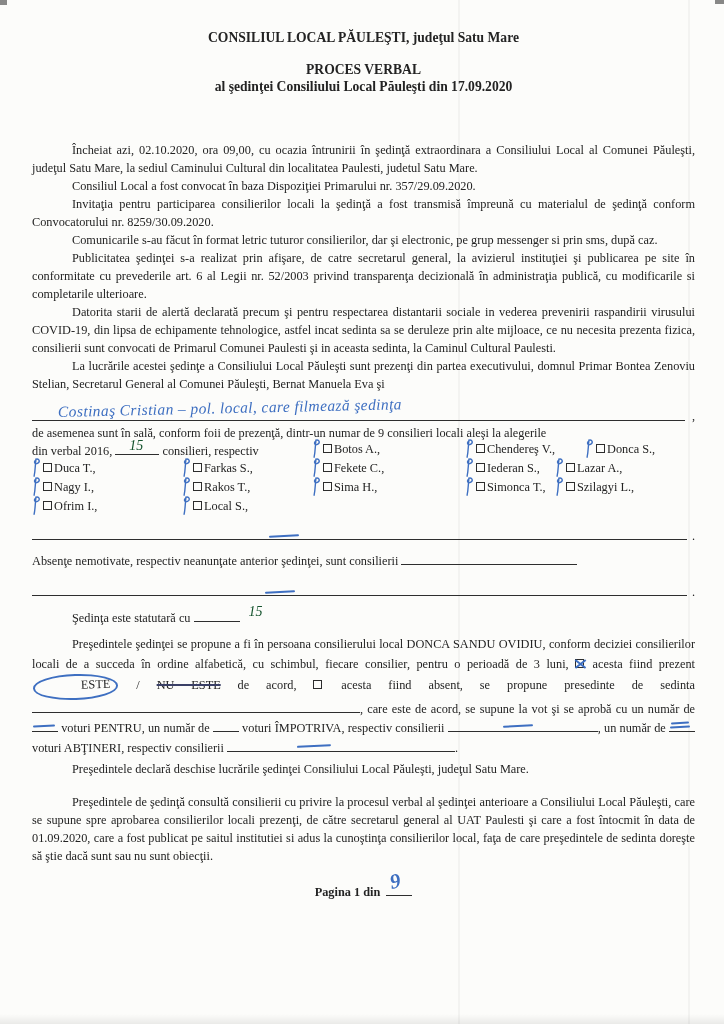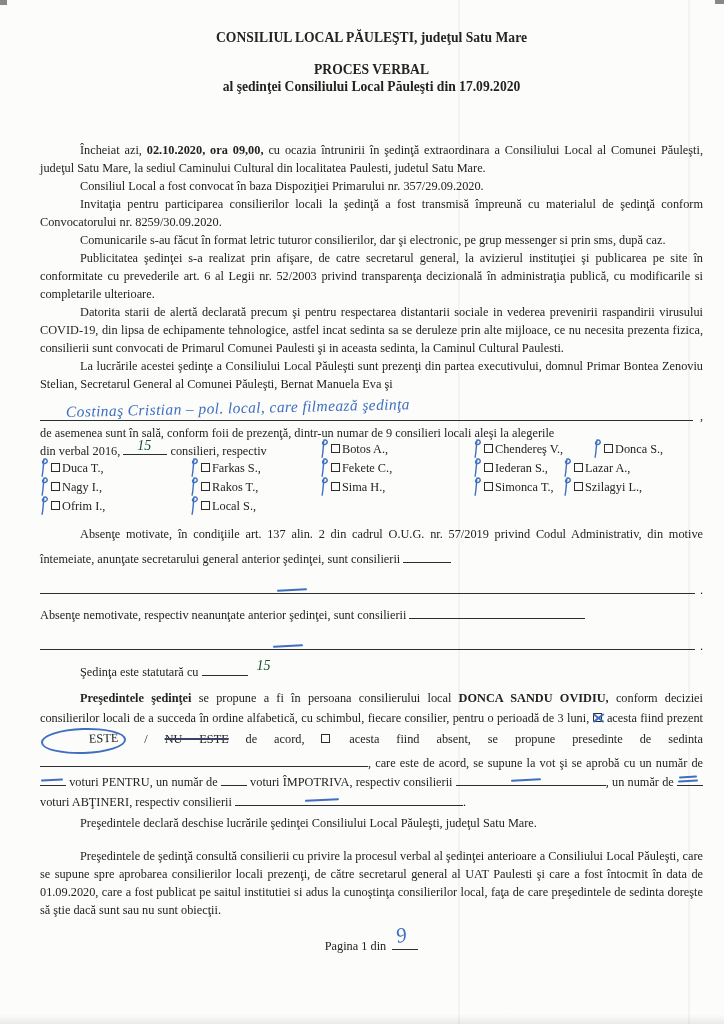--- a/index.html
+++ b/index.html
@@ -3,28 +3,28 @@
 <meta charset="utf-8">
 <style>
   html,body{margin:0;padding:0;}
   body{width:724px;height:1024px;background:#e9e9e7;font-family:"Liberation Serif","DejaVu Serif",serif;}
   .page{position:relative;width:724px;height:1024px;background:#fcfcfa;overflow:hidden;color:#232323;}
   .crease{position:absolute;top:0;bottom:0;width:2px;background:rgba(110,110,110,0.06);}
   .speck{position:absolute;width:7px;height:5px;background:rgba(40,40,40,0.55);}
   .speck.tl{left:0;top:0;}
   .speck.tr{right:0;top:0;width:9px;height:4px;}
   .bottomshade{position:absolute;left:0;right:0;bottom:0;height:10px;background:linear-gradient(rgba(0,0,0,0),rgba(0,0,0,0.07));}
-  .content{position:absolute;left:40px;top:0;width:663px;}
+  .content{position:absolute;left:32px;top:0;width:663px;}
   .hdr{text-align:center;font-weight:bold;font-size:13.6px;}
   .hdr1{margin-top:30px;}
   .hdr2{margin-top:16px;}
   .hdr3{margin-top:1px;}
   .para{font-size:12.3px;line-height:18px;text-align:justify;}
   .ind{text-indent:40px;}
-  .b{font-weight:bold;}
+  .b{font-weight:normal;}
   .body-start{margin-top:46px;}
   .ul{display:inline-block;position:relative;border-bottom:1px solid #2e2e2e;height:12px;vertical-align:baseline;}
   .bd{position:absolute;height:2px;background:#3e6fc1;border-radius:2px;transform:rotate(-3deg);}
   .pen{color:#3e6fc1;}
   .hw{color:#14532d;font-style:italic;}
   
   .hwrow{position:relative;height:27px;margin-top:3px;}
   .hwrow .line{position:absolute;left:0;right:10px;bottom:3px;border-bottom:1px solid #2e2e2e;}
   .hwrow .hwtext{position:absolute;left:26px;bottom:3px;font-size:15.5px;letter-spacing:0.4px;transform:rotate(-1.3deg);transform-origin:left;font-style:italic;color:#3e6fc1;white-space:nowrap;}
   .hwrow .endmark{position:absolute;right:0;bottom:0;font-size:12.3px;}
@@ -37,21 +37,21 @@
   .cbox.xmark::before{transform:rotate(38deg);}
   .cbox.xmark::after{transform:rotate(-38deg);}
   .p8line2{position:relative;height:19px;font-size:12.3px;}
   
   .wide{line-height:25px;}
   .fullblank{position:relative;height:27px;}
   .fullblank .line{position:absolute;left:0;right:8px;bottom:5px;border-bottom:1px solid #2e2e2e;}
   .fullblank .dot{position:absolute;right:0;bottom:1px;font-size:12.3px;}
   .circ{display:inline-block;border:2px solid #3e6fc1;border-radius:50%;padding:0 6px 2px 6px;margin:0 1px;transform:rotate(-2deg);}
   .strike{text-decoration:line-through;text-decoration-thickness:1.6px;text-decoration-color:#3a4066;}
-  .footer{position:relative;text-align:center;margin-top:16px;font-size:12.3px;}
+  .footer{position:relative;text-align:center;margin-top:16px;font-size:12.3px;font-weight:bold;}
   .hw9wrap{display:inline-block;position:relative;width:26px;border-bottom:1px solid #2e2e2e;height:14px;margin-left:3px;}
   .hw9{position:absolute;left:4px;bottom:1px;font-size:21px;color:#3e6fc1;font-style:italic;transform:rotate(-12deg);}
 </style>
 </head>
 <body>
 
 <svg style="position:absolute;width:0;height:0" aria-hidden="true">
   <defs>
     <g id="pmk">
         <path d="M5.2,2 C8.8,0.6 10.6,4.8 7,6.6 C4.4,7.9 3,5.4 4.4,3.6 M5.4,2.4 C4.5,8 4.8,14 3.4,20.5" fill="none" stroke="#3e6fc1" stroke-width="1.5" stroke-linecap="round"></path>
@@ -135,21 +135,20 @@
     </div>
     <div class="att-row">
       <span class="att-item" style="left:0"><svg class="pmark" viewBox="0 0 12 22">
             <use href="#pmk"></use>
           </svg><span class="cbox"></span><span>Ofrim I.,</span></span>
       <span class="att-item" style="left:150px"><svg class="pmark" viewBox="0 0 12 22">
             <use href="#pmk"></use>
           </svg><span class="cbox"></span><span>Local S.,</span></span>
     </div>
 
-    <div class="para ind wide" style="margin-top:4px"><span>Absenţe motivate, în condiţiile art. 137 alin. 2 din cadrul O.U.G. nr. 57/2019 privind Codul Administrativ,  din motive întemeiate, anunţate secretarului general anterior şedinţei, sunt consilierii</span> <span class="ul" style="width:48px"></span></div>
     <div class="fullblank">
       <span class="line"></span>
       <span class="bd" style="left:237px;bottom:8px;width:30px"></span>
       <span class="dot">.</span>
     </div>
 
     <div class="para wide" style="margin-top:4px"><span>Absenţe nemotivate, respectiv neanunţate anterior şedinţei, sunt consilierii</span> <span class="ul" style="width:176px"></span></div>
     <div class="fullblank">
       <span class="line"></span>
       <span class="bd" style="left:233px;bottom:8px;width:30px"></span>

